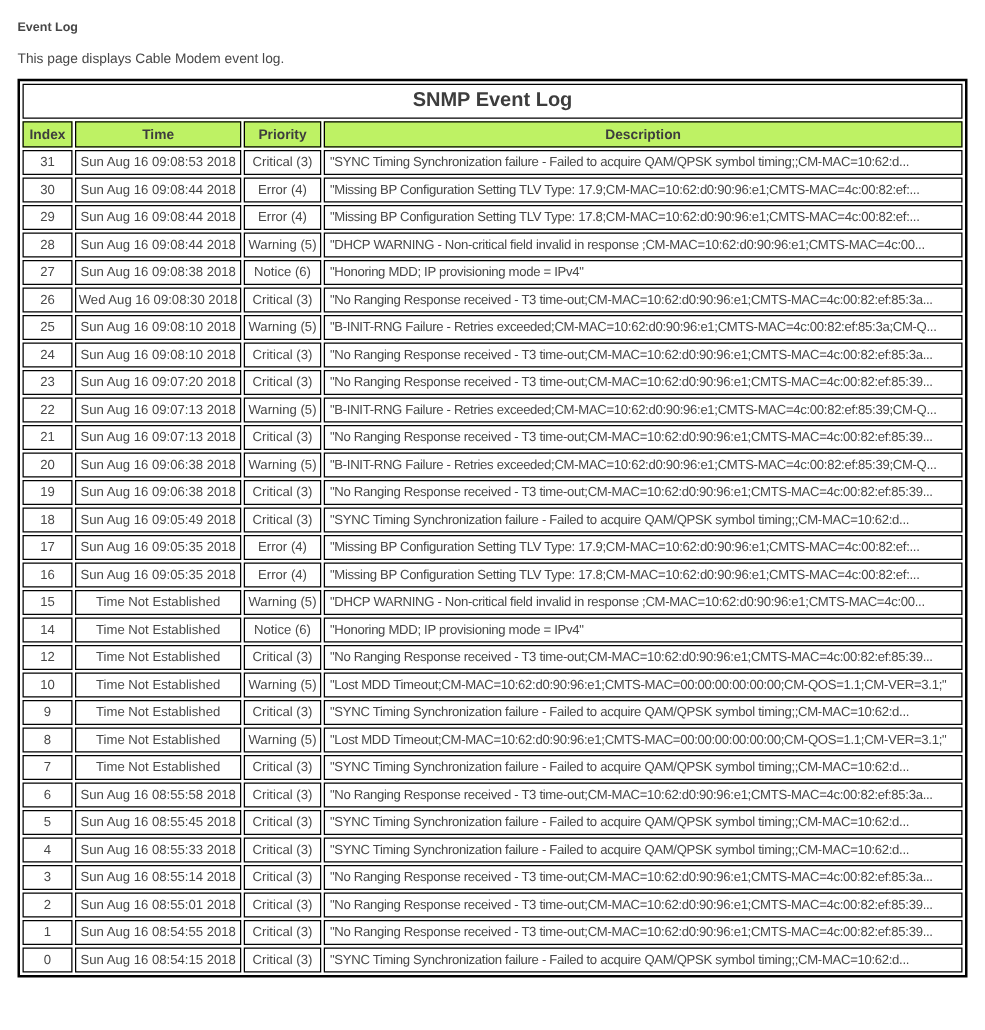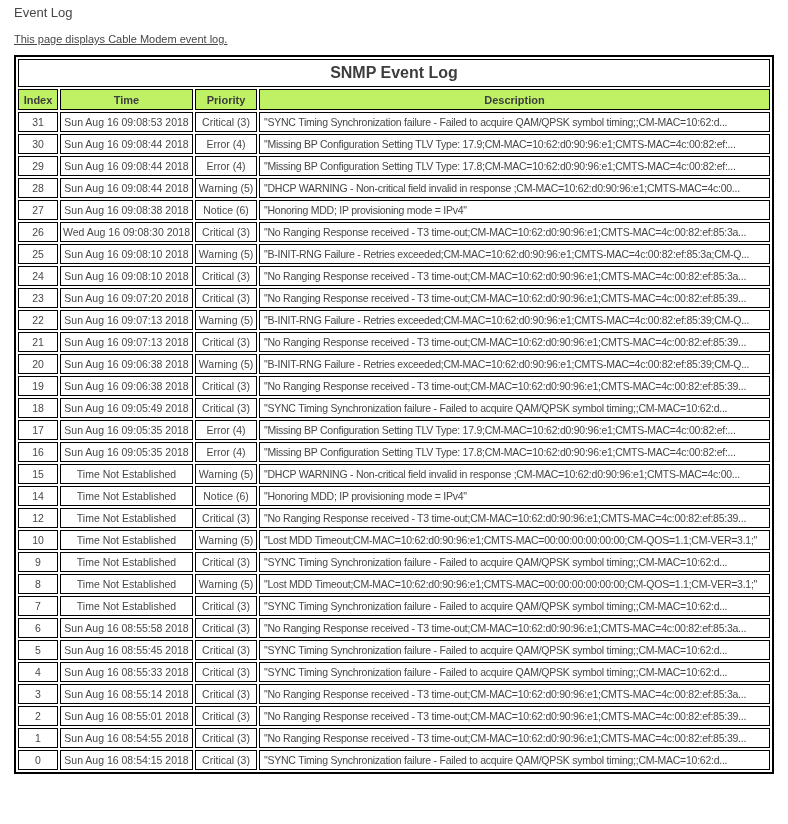--- a/index.html
+++ b/index.html
@@ -8,30 +8,29 @@
     padding: 0;
     background: #ffffff;
     font-family: "Liberation Sans", "DejaVu Sans", sans-serif;
     color: #474747;
   }
   .page {
     width: 788px;
     padding: 5px 14px 14px 14px;
   }
   .page-title {
-    font-size: 13px;
-    font-weight: normal;
-    margin: 0 0 0 0;
+    font-size: 10px;
+    font-weight: bold;
+    margin: 12px 0 0 0;
     color: #474747;
   }
   .page-subtitle {
     font-size: 11px;
     margin: 13px 0 10px 0;
     color: #474747;
-    text-decoration: underline;
   }
   table.log {
     width: 760px;
     table-layout: fixed;
     border-collapse: separate;
     border-spacing: 2px;
     border: 2px solid #000000;
     background: #ffffff;
   }
   table.log th, table.log td {

